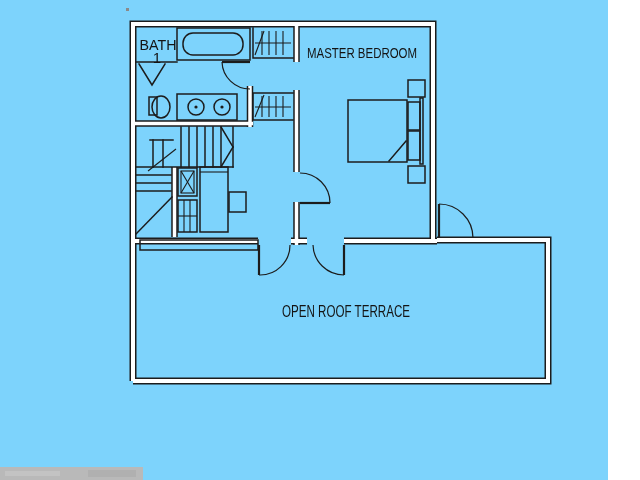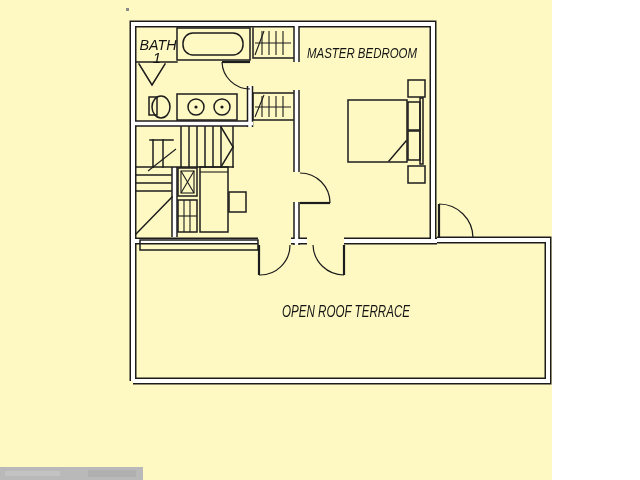--- a/index.html
+++ b/index.html
@@ -1,17 +1,17 @@
 <!DOCTYPE html>
 <html><head>
 <meta charset="utf-8">
 <style>
   html,body{margin:0;padding:0;background:#ffffff;}
-  .stage{width:552px;height:480px;position:relative;background:#fef9c3;overflow:hidden;
-         font-family:"Liberation Sans",sans-serif;font-style:italic;}
+  .stage{width:608px;height:480px;position:relative;background:#7dd3fc;overflow:hidden;
+         font-family:"Liberation Sans",sans-serif;}
   svg{display:block;}
   .wallO{fill:none;stroke:#1c1c1c;stroke-width:7;stroke-linecap:butt;stroke-linejoin:miter;}
   .wallO2{fill:none;stroke:#1c1c1c;stroke-width:6.5;stroke-linecap:butt;}
   .whiteO{fill:none;stroke:#ffffff;stroke-width:4;stroke-linecap:butt;stroke-linejoin:miter;}
   .whiteI{fill:none;stroke:#ffffff;stroke-width:3.5;stroke-linecap:butt;}
   .ln{fill:none;stroke:#1c1c1c;stroke-width:1.5;stroke-linecap:square;stroke-linejoin:miter;}
   .thin{fill:none;stroke:#1c1c1c;stroke-width:1.1;}
   .leaf{fill:none;stroke:#1c1c1c;stroke-width:2.2;stroke-linecap:butt;}
   .arc{fill:none;stroke:#1c1c1c;stroke-width:1.2;}
   .lbl{fill:#141414;font-family:"Liberation Sans",sans-serif;}

